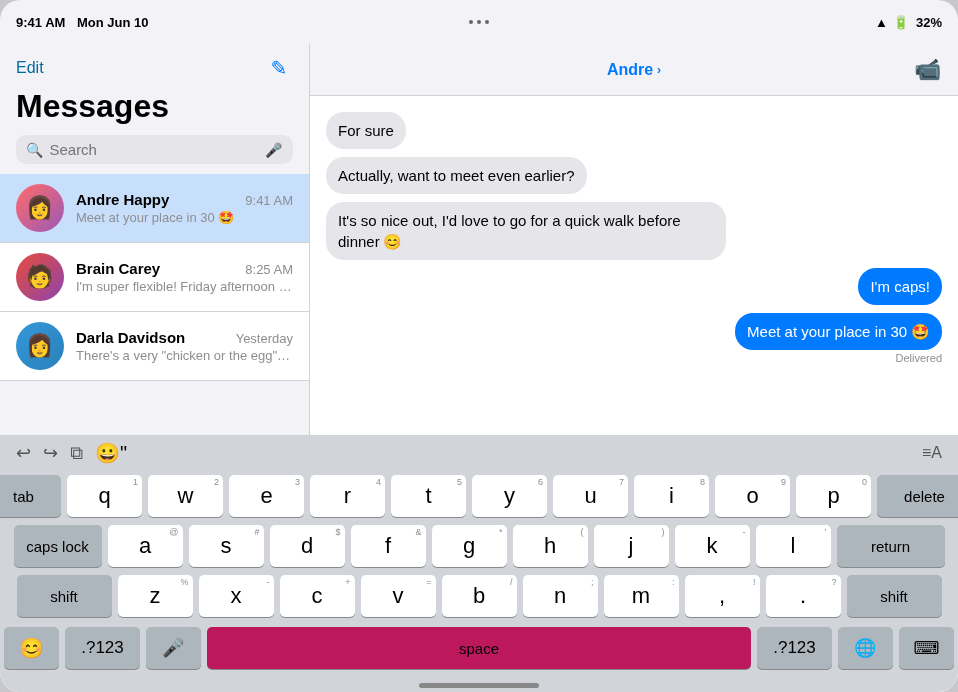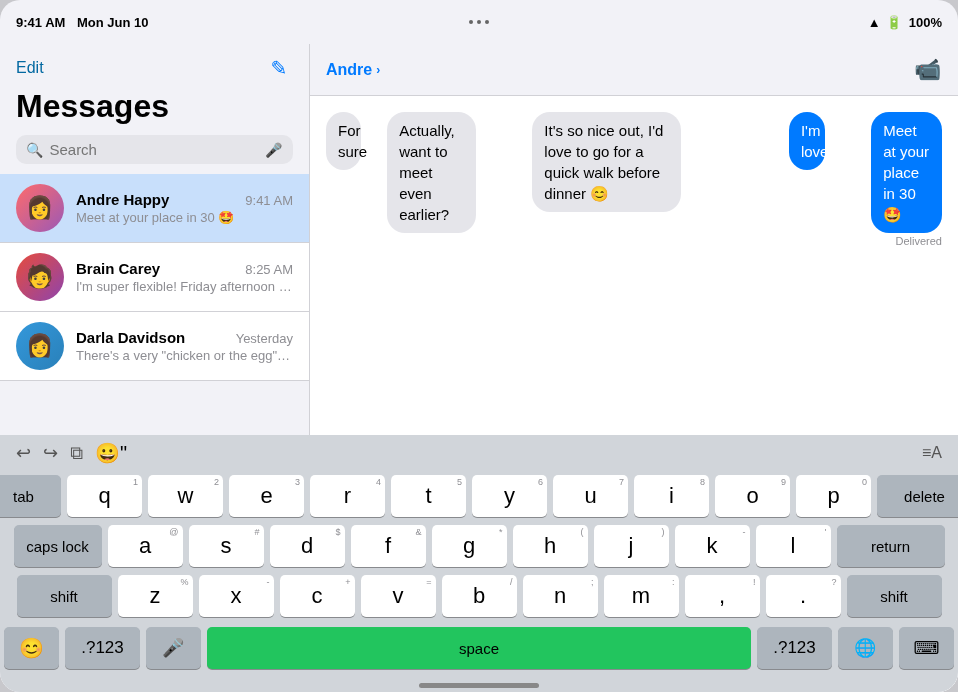--- a/index.html
+++ b/index.html
@@ -132,20 +132,21 @@
       display: flex;
       flex-direction: column;
       background: white;
     }
     .chat-header {
       height: 52px;
       background: #f2f2f7;
       border-bottom: 0.5px solid #d1d1d6;
       display: flex;
       align-items: center;
+      justify-content: center;
       position: relative;
       padding: 0 16px;
     }
     .chat-title {
       font-size: 16px;
       font-weight: 600;
       color: #007aff;
       display: flex;
       align-items: center;
       gap: 4px;
@@ -157,21 +158,21 @@
       color: #007aff;
       font-size: 22px;
       cursor: pointer;
     }
 
     
     .messages-container {
       flex: 1;
       padding: 16px;
       display: flex;
-      flex-direction: row;
+      flex-direction: column;
       gap: 8px;
       overflow-y: auto;
     }
     .msg-bubble {
       max-width: 65%;
       padding: 8px 12px;
       border-radius: 18px;
       font-size: 15px;
       line-height: 1.4;
     }
@@ -338,21 +339,21 @@
       cursor: pointer;
       box-shadow: 0 1px 0 rgba(0,0,0,0.35);
       font-size: 17px;
       color: #000;
     }
     .key-emoji-btn { min-width: 55px; font-size: 20px; }
     .key-123 { min-width: 75px; }
     .key-mic { min-width: 55px; font-size: 18px; }
     .key-space {
       flex: 1;
-      background: #22c55e;
+      background: #be185d;
       font-size: 15px;
     }
     .key-123-right { min-width: 75px; }
     .key-intl { min-width: 55px; font-size: 18px; }
     .key-keyboard { min-width: 55px; font-size: 18px; }
 
     
     .home-indicator {
       height: 5px;
       background: #888;
@@ -371,21 +372,21 @@
     <span>Mon Jun 10</span>
   </div>
   <div class="status-bar-center">
     <span class="status-dot"></span>
     <span class="status-dot"></span>
     <span class="status-dot"></span>
   </div>
   <div class="status-bar-right">
     <span>▲</span>
     <span>🔋</span>
-    <span>100%</span>
+    <span>32%</span>
   </div>
 </div>
 
 <div class="app-container">
 
   <div class="sidebar">
     <div class="sidebar-header">
       <button class="edit-btn">Edit</button>
       <div class="compose-btn">✎</div>
     </div>
@@ -443,21 +444,21 @@
     <div class="msg-row received">
           <div class="msg-bubble msg-received">For sure</div>
         </div>
         <div class="msg-row received">
           <div class="msg-bubble msg-received">Actually, want to meet even earlier?</div>
         </div>
         <div class="msg-row received">
           <div class="msg-bubble msg-received">It's so nice out, I'd love to go for a quick walk before dinner 😊</div>
         </div>
         <div class="msg-row sent">
-          <div class="msg-bubble msg-sent">I'm love!</div>
+          <div class="msg-bubble msg-sent">I'm caps!</div>
         </div>
         <div class="msg-row sent">
           <div class="msg-bubble msg-sent">Meet at your place in 30 🤩</div>
           <div class="msg-status">Delivered</div>
         </div>
       </div>
 
     <div class="scheduled-bar">
       <span class="scheduled-icon">🕐</span>
       <span class="scheduled-text">Tomorrow at 10:00 AM ›</span>

